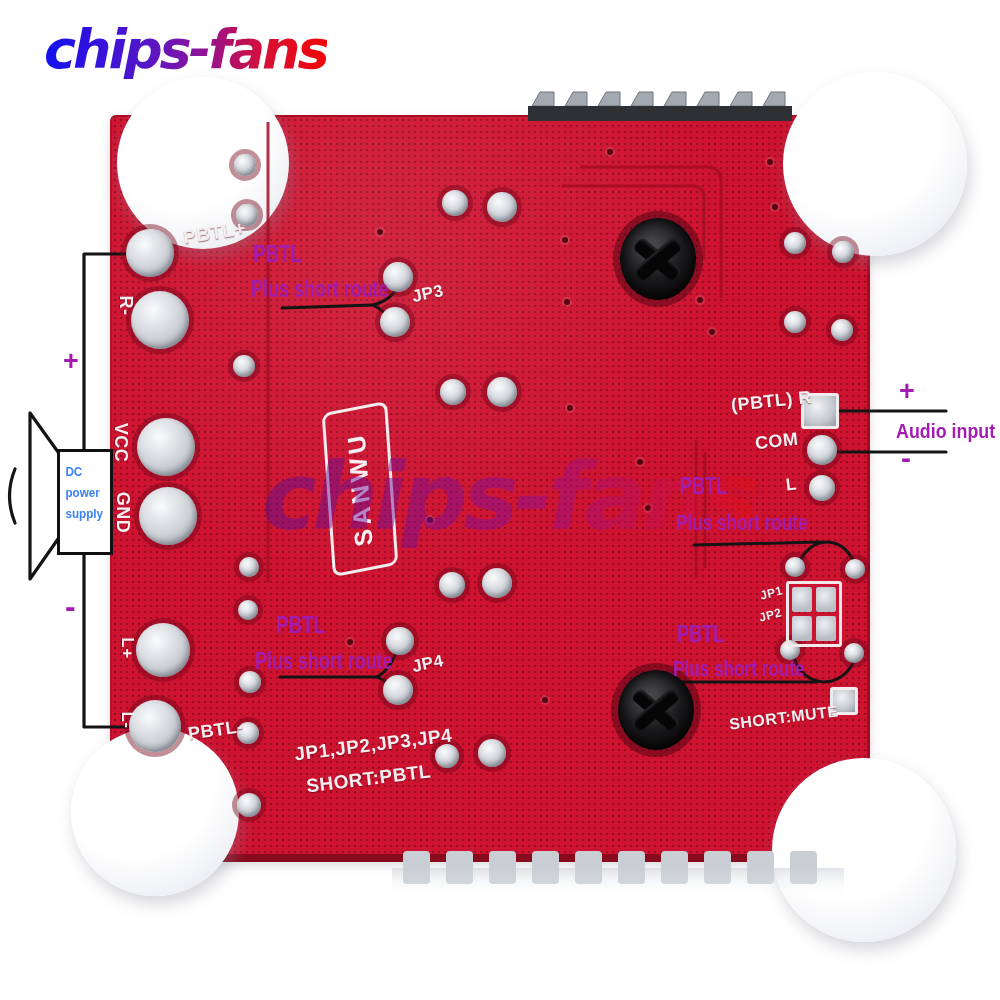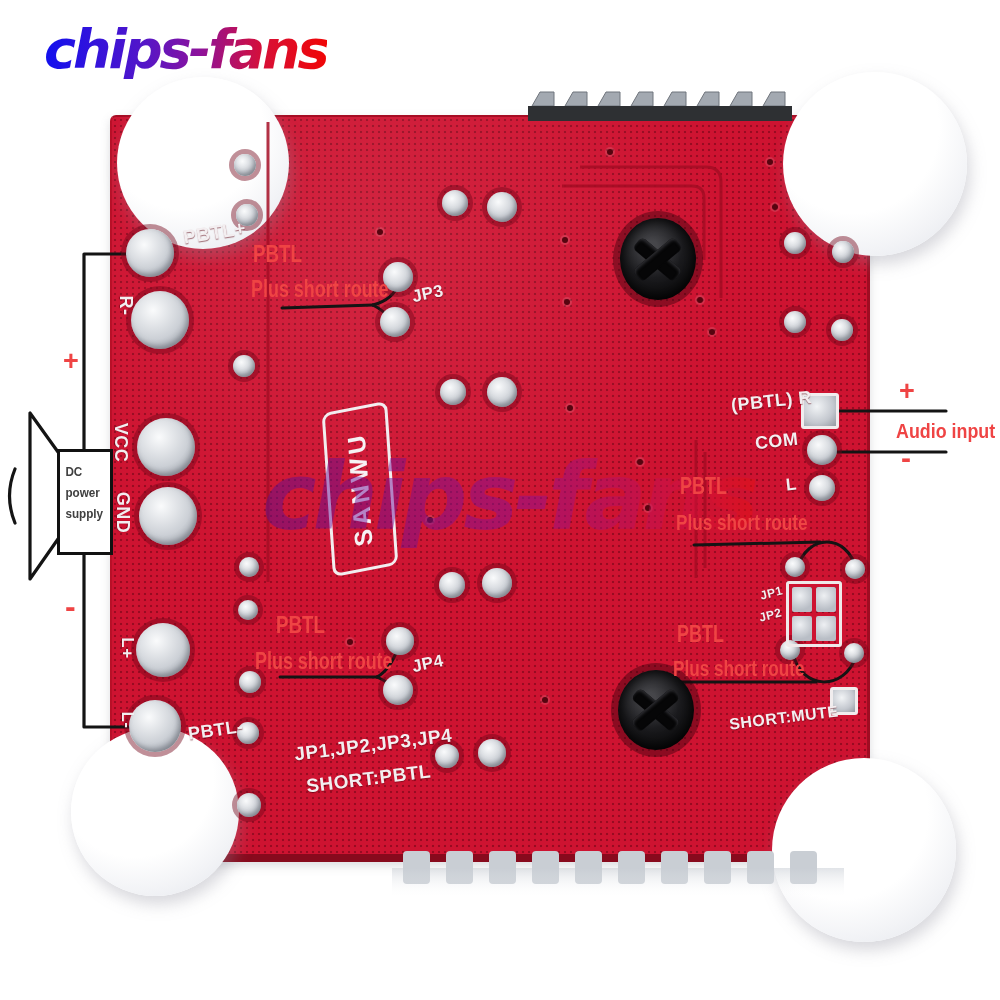--- a/index.html
+++ b/index.html
@@ -61,25 +61,25 @@
 
   
   .silk{position:absolute;z-index:5;color:#f3eef0;font-weight:bold;white-space:nowrap;
         text-shadow:0 1px 1px rgba(90,0,15,.55);letter-spacing:.5px;}
   .sanwu{position:absolute;z-index:5;left:327px;top:407px;width:60px;height:158px;
         border:3px solid #f2eef0;border-radius:9px;transform:rotate(-4deg) skewY(-7deg);}
   .sanwu span{position:absolute;left:50%;top:50%;transform:translate(-50%,-50%) rotate(-90deg);
         color:#f6f2f4;font-weight:bold;font-size:25px;letter-spacing:4px;font-family:"Liberation Sans",sans-serif;}
 
   
-  .ann{position:absolute;z-index:7;color:#ef4444;font-weight:bold;white-space:nowrap;
+  .ann{position:absolute;z-index:7;color:#a21caf;font-weight:bold;white-space:nowrap;
        transform-origin:left top;}
   .cond{display:inline-block;transform:scaleX(.78);transform-origin:left top;}
   .dcbox{position:absolute;z-index:7;left:57px;top:449px;width:50px;height:90px;
-       background:#fff;border:3px solid #111;font-weight:bold;color:#404040;
+       background:#fff;border:3px solid #111;font-weight:bold;color:#3b82f6;
        font-size:13px;line-height:1.6;padding-top:10px;text-align:left;}
   .dcbox div{padding-left:6px;transform:scaleX(.9);transform-origin:left;}
   .caption{position:absolute;z-index:9;left:0;top:903px;width:1000px;text-align:center;
        color:#141414;font-weight:bold;font-size:34px;white-space:nowrap;}
   .caption span{display:inline-block;transform:scaleX(.70);letter-spacing:-.5px;}
 </style>
 </head>
 <body>
 
 <div class="stage">

